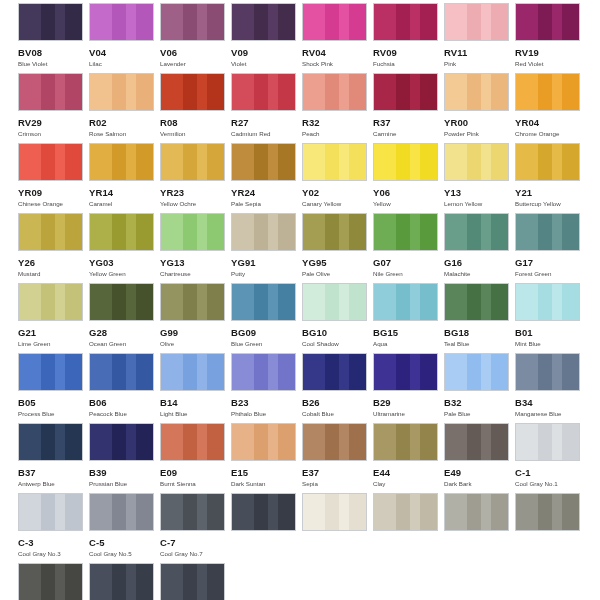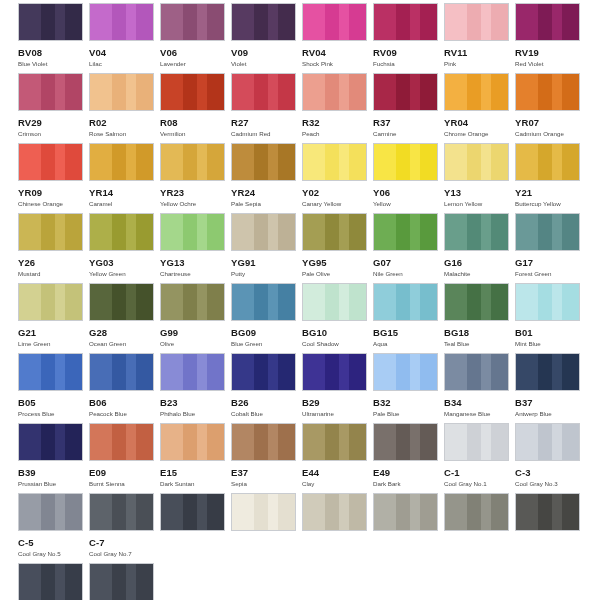--- a/index.html
+++ b/index.html
@@ -209,40 +209,40 @@
         <div class="swatch-chip" style="background: rgb(158, 32, 64); border-color: rgb(201, 204, 209);">
           <div class="band" style="left: 0px; width: 22px; background: rgb(178, 45, 80);"></div>
           <div class="band" style="left: 22px; width: 14px; background: rgb(127, 21, 48);"></div>
           <div class="band" style="left: 36px; width: 10px; background: rgb(178, 45, 80);"></div>
           <div class="band" style="left: 46px; width: 19px; background: rgb(127, 21, 48);"></div>
         </div>
         <div class="swatch-code">R37</div>
         <div class="swatch-name">Carmine</div>
       </div>
       <div class="swatch-cell">
+        <div class="swatch-chip" style="background: rgb(240, 192, 136); border-color: rgb(201, 204, 209);">
+          <div class="band" style="left: 0px; width: 22px; background: rgb(246, 209, 159);"></div>
+          <div class="band" style="left: 22px; width: 14px; background: rgb(229, 173, 114);"></div>
+          <div class="band" style="left: 36px; width: 10px; background: rgb(246, 209, 159);"></div>
+          <div class="band" style="left: 46px; width: 19px; background: rgb(229, 173, 114);"></div>
+        </div>
+        <div class="swatch-code">YR00</div>
+        <div class="swatch-name">Powder Pink</div>
+      </div>
+      <div class="swatch-cell">
         <div class="swatch-chip" style="background: rgb(240, 166, 47); border-color: rgb(201, 204, 209);">
           <div class="band" style="left: 0px; width: 22px; background: rgb(246, 185, 84);"></div>
           <div class="band" style="left: 22px; width: 14px; background: rgb(226, 147, 28);"></div>
           <div class="band" style="left: 36px; width: 10px; background: rgb(246, 185, 84);"></div>
           <div class="band" style="left: 46px; width: 19px; background: rgb(226, 147, 28);"></div>
         </div>
         <div class="swatch-code">YR04</div>
         <div class="swatch-name">Chrome Orange</div>
       </div>
       <div class="swatch-cell">
-        <div class="swatch-chip" style="background: rgb(222, 118, 32); border-color: rgb(201, 204, 209);">
-          <div class="band" style="left: 0px; width: 22px; background: rgb(234, 138, 56);"></div>
-          <div class="band" style="left: 22px; width: 14px; background: rgb(200, 98, 15);"></div>
-          <div class="band" style="left: 36px; width: 10px; background: rgb(234, 138, 56);"></div>
-          <div class="band" style="left: 46px; width: 19px; background: rgb(200, 98, 15);"></div>
-        </div>
-        <div class="swatch-code">YR07</div>
-        <div class="swatch-name">Cadmium Orange</div>
-      </div>
-      <div class="swatch-cell">
         <div class="swatch-chip" style="background: rgb(234, 84, 70); border-color: rgb(201, 204, 209);">
           <div class="band" style="left: 0px; width: 22px; background: rgb(242, 106, 94);"></div>
           <div class="band" style="left: 22px; width: 14px; background: rgb(212, 63, 50);"></div>
           <div class="band" style="left: 36px; width: 10px; background: rgb(242, 106, 94);"></div>
           <div class="band" style="left: 46px; width: 19px; background: rgb(212, 63, 50);"></div>
         </div>
         <div class="swatch-code">YR09</div>
         <div class="swatch-name">Chinese Orange</div>
       </div>
       <div class="swatch-cell">
@@ -487,20 +487,30 @@
       </div>
       <div class="swatch-cell">
         <div class="swatch-chip" style="background: rgb(60, 99, 173); border-color: rgb(201, 204, 209);">
           <div class="band" style="left: 0px; width: 22px; background: rgb(83, 120, 191);"></div>
           <div class="band" style="left: 22px; width: 14px; background: rgb(43, 79, 151);"></div>
           <div class="band" style="left: 36px; width: 10px; background: rgb(83, 120, 191);"></div>
           <div class="band" style="left: 46px; width: 19px; background: rgb(43, 79, 151);"></div>
         </div>
         <div class="swatch-code">B06</div>
         <div class="swatch-name">Peacock Blue</div>
+      </div>
+      <div class="swatch-cell">
+        <div class="swatch-chip" style="background: rgb(130, 170, 228); border-color: rgb(201, 204, 209);">
+          <div class="band" style="left: 0px; width: 22px; background: rgb(155, 188, 236);"></div>
+          <div class="band" style="left: 22px; width: 14px; background: rgb(107, 151, 217);"></div>
+          <div class="band" style="left: 36px; width: 10px; background: rgb(155, 188, 236);"></div>
+          <div class="band" style="left: 46px; width: 19px; background: rgb(107, 151, 217);"></div>
+        </div>
+        <div class="swatch-code">B14</div>
+        <div class="swatch-name">Light Blue</div>
       </div>
       <div class="swatch-cell">
         <div class="swatch-chip" style="background: rgb(124, 127, 208); border-color: rgb(201, 204, 209);">
           <div class="band" style="left: 0px; width: 22px; background: rgb(148, 151, 219);"></div>
           <div class="band" style="left: 22px; width: 14px; background: rgb(102, 106, 194);"></div>
           <div class="band" style="left: 36px; width: 10px; background: rgb(148, 151, 219);"></div>
           <div class="band" style="left: 46px; width: 19px; background: rgb(102, 106, 194);"></div>
         </div>
         <div class="swatch-code">B23</div>
         <div class="swatch-name">Phthalo Blue</div>

